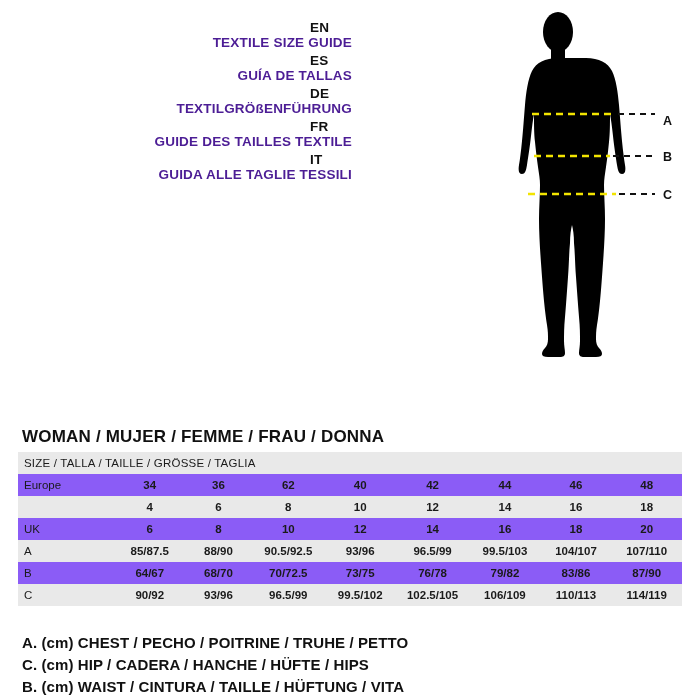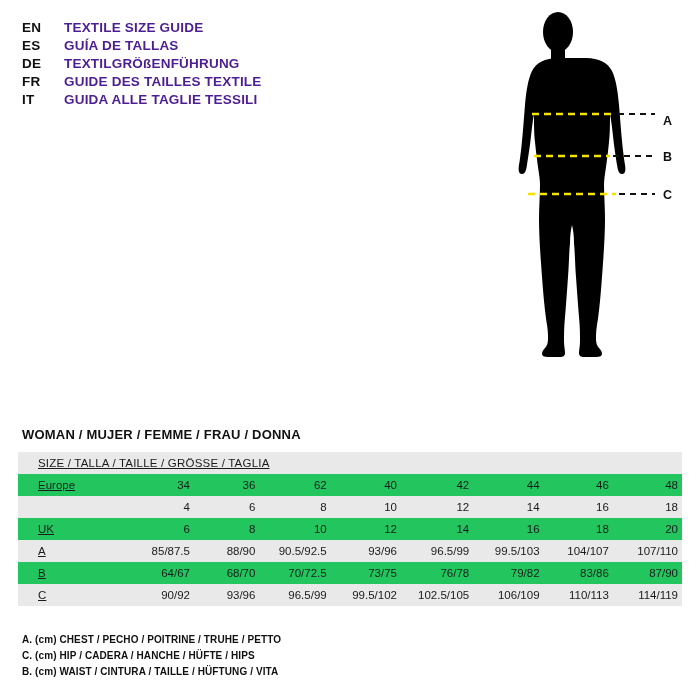--- a/index.html
+++ b/index.html
@@ -25,20 +25,21 @@
   .titles {
     position: absolute;
     left: 22px;
     top: 20px;
     width: 330px;
   }
   .title-row {
     display: flex;
     align-items: flex-end;
     margin-bottom: 3px;
+    flex-direction: column;
   }
   .title-lang {
     width: 42px;
     font-size: 13.5px;
     font-weight: bold;
     letter-spacing: 0.2px;
     color: #111;
   }
   .title-text {
     font-size: 13.5px;
@@ -66,66 +67,66 @@
   }
   .label-a { left: 193px; top: 110px; }
   .label-b { left: 193px; top: 146px; }
   .label-c { left: 193px; top: 184px; }
 
   
   .woman-heading {
     position: absolute;
     left: 22px;
     top: 427px;
-    font-size: 13px;
+    font-size: 17px;
     font-weight: bold;
     letter-spacing: 0.2px;
     color: #111;
   }
   .size-table {
     position: absolute;
     left: 18px;
     top: 452px;
     width: 664px;
     border-collapse: collapse;
     font-size: 11.5px;
   }
   .size-table td {
     padding: 3px 4px;
     border: none;
     color: #1a1a1a;
     height: 16px;
   }
   .size-table tr.shade td { background: #e9e9e9; }
-  .size-table tr.plain td { background: #22c55e; }
+  .size-table tr.plain td { background: #8b5cf6; }
   .size-table td.rowlabel {
     text-align: left;
-    padding-left: 20px;
+    padding-left: 6px;
     width: 104px;
     font-weight: normal;
-    text-decoration: underline;
   }
   .size-table td.val {
-    text-align: right;
+    text-align: center;
     width: 70px;
+    font-weight: bold;
   }
   .size-table tr.header-row td {
     font-weight: normal;
     letter-spacing: 0.2px;
   }
 
   
   .footnotes {
     position: absolute;
     left: 22px;
     top: 634px;
     width: 600px;
   }
   .footnote {
-    font-size: 10px;
+    font-size: 15px;
     font-weight: bold;
     letter-spacing: 0.1px;
     color: #111;
     margin-bottom: 5px;
   }
 </style>
 </head>
 <body>
 
 <div class="page">

